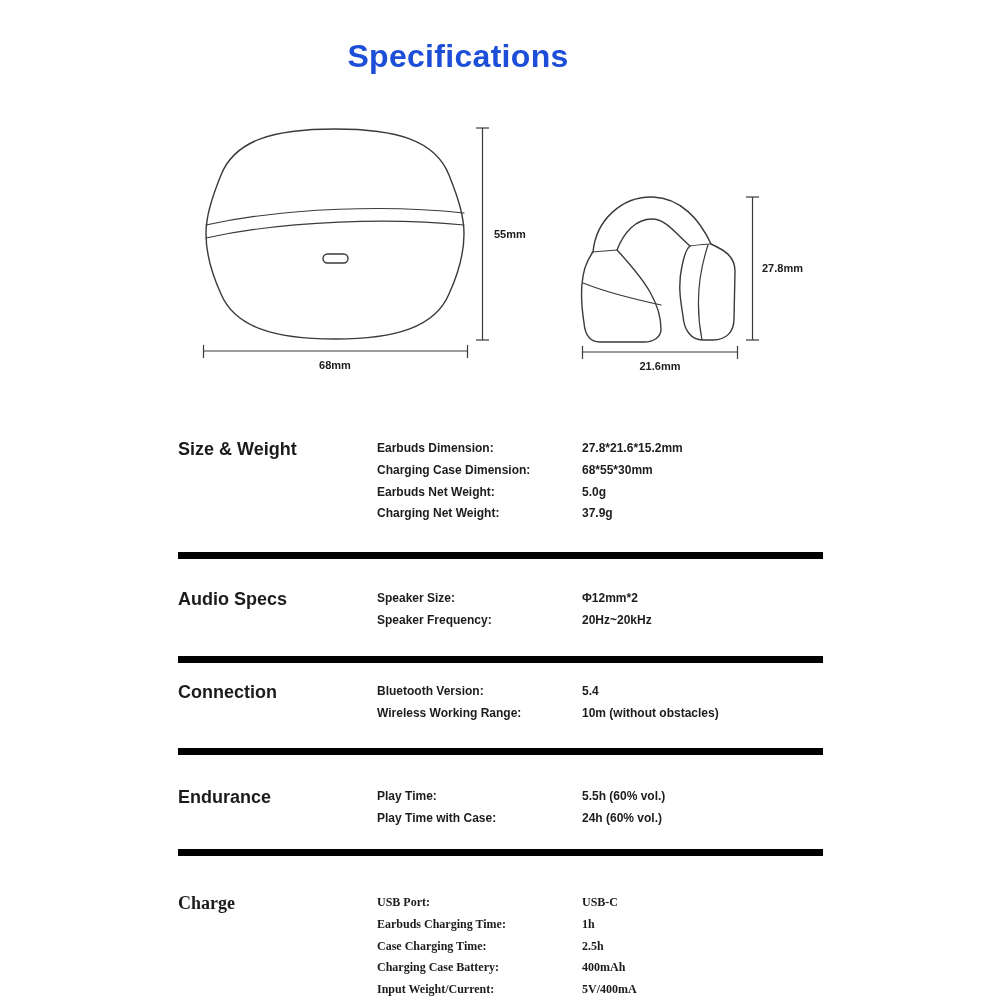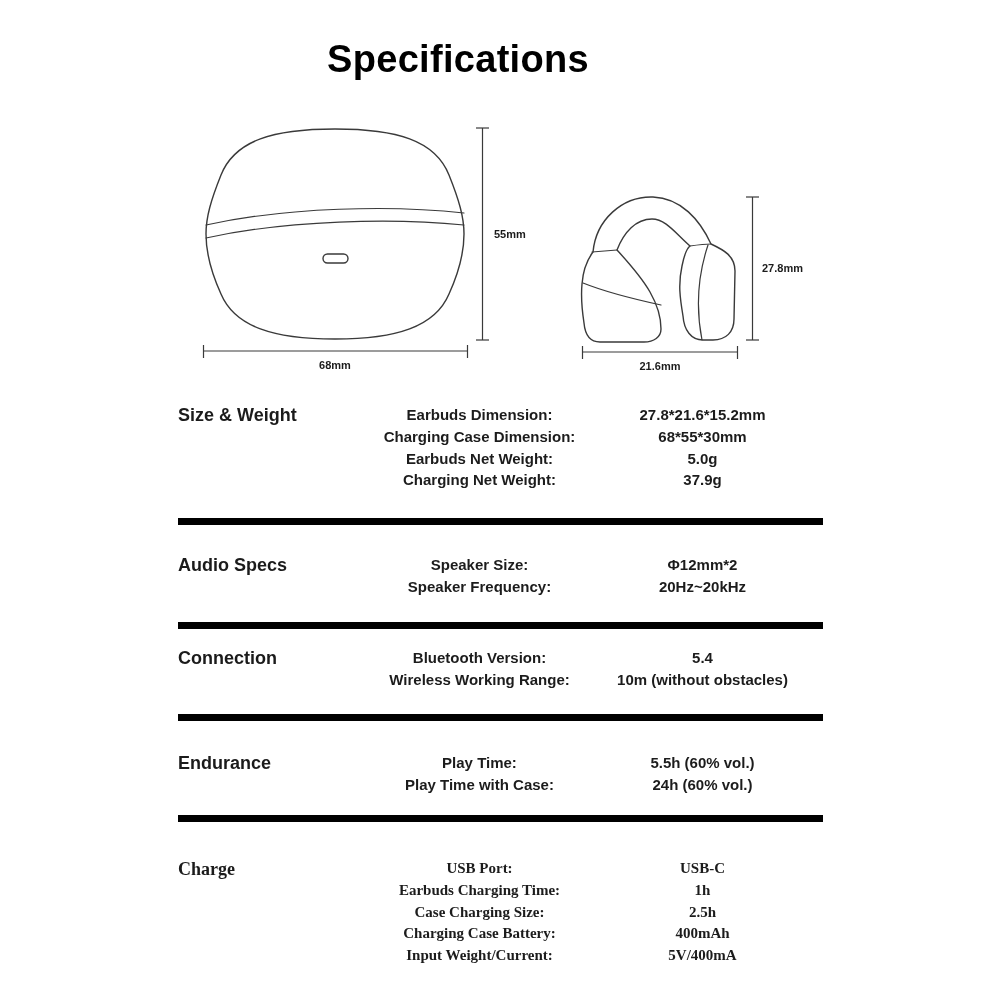--- a/index.html
+++ b/index.html
@@ -6,24 +6,24 @@
   html, body { width: 1000px; height: 1000px; background: #ffffff; overflow: hidden; }
   body {
     position: relative;
     font-family: "Liberation Sans", "DejaVu Sans", sans-serif;
     color: #1c1c1c;
   }
   .page-title {
     position: absolute;
     top: 38px; left: 0; width: 916px;
     text-align: center;
-    font-size: 38px;
+    font-size: 32px;
     font-weight: 700;
     letter-spacing: 0.3px;
-    color: #000000;
+    color: #1d4ed8;
   }
   svg.diagram {
     position: absolute;
     top: 0; left: 0;
     width: 1000px; height: 390px;
   }
   svg .outline  { fill: #ffffff; stroke: #3a3a3a; stroke-width: 1.4; stroke-linejoin: round; }
   svg .seam     { fill: none;    stroke: #3a3a3a; stroke-width: 1.2; stroke-linecap: round; }
   svg .dim      { stroke: #3a3a3a; stroke-width: 1.2; }
   svg .dim-text { font-family: "Liberation Sans", "DejaVu Sans", sans-serif; font-size: 11px; font-weight: 600; fill: #1c1c1c; }
@@ -31,43 +31,42 @@
   .spec-table {
     position: absolute;
     top: 404px; left: 178px;
     width: 645px;
   }
   .section {
     display: grid;
     grid-template-columns: 199px 1fr;
     border-top: 7px solid #000000;
   }
-  .section.s1 { border-top: none; padding: 0 0 27px 0; }
+  .section.s1 { border-top: none; padding: 0 0 27px 0; margin-top: 34px; }
   .section.s2 { padding: 29px 0 24px 0; }
   .section.s3 { padding: 18px 0 24px 0; }
   .section.s4 { padding: 31px 0 19px 0; }
   .section.s5 { padding: 36px 0 22px 0; font-family: Liberation Serif, serif; }
   .sec-title {
     font-size: 18px;
     font-weight: 700;
     line-height: 22px;
     color: #1b1b1b;
   }
   .rows { }
   .spec-row {
     display: grid;
     grid-template-columns: 205px 1fr;
   }
   .spec-label, .spec-value {
-    font-size: 15px;
+    font-size: 12px;
     font-weight: 600;
     line-height: 21.8px;
     color: #1c1c1c;
     white-space: nowrap;
-    text-align: center;
   }
 </style>
 </head>
 <body>
 
 <h1 class="page-title">Specifications</h1>
 
 <svg class="diagram" viewBox="0 0 1000 390">
 
   <g transform="translate(203,127)">
@@ -203,21 +202,21 @@
     <div class="rows">
       <div class="spec-row">
         <div class="spec-label">USB Port:</div>
         <div class="spec-value">USB-C</div>
       </div>
       <div class="spec-row">
         <div class="spec-label">Earbuds Charging Time:</div>
         <div class="spec-value">1h</div>
       </div>
       <div class="spec-row">
-        <div class="spec-label">Case Charging Size:</div>
+        <div class="spec-label">Case Charging Time:</div>
         <div class="spec-value">2.5h</div>
       </div>
       <div class="spec-row">
         <div class="spec-label">Charging Case Battery:</div>
         <div class="spec-value">400mAh</div>
       </div>
       <div class="spec-row">
         <div class="spec-label">Input Weight/Current:</div>
         <div class="spec-value">5V/400mA</div>
       </div>

